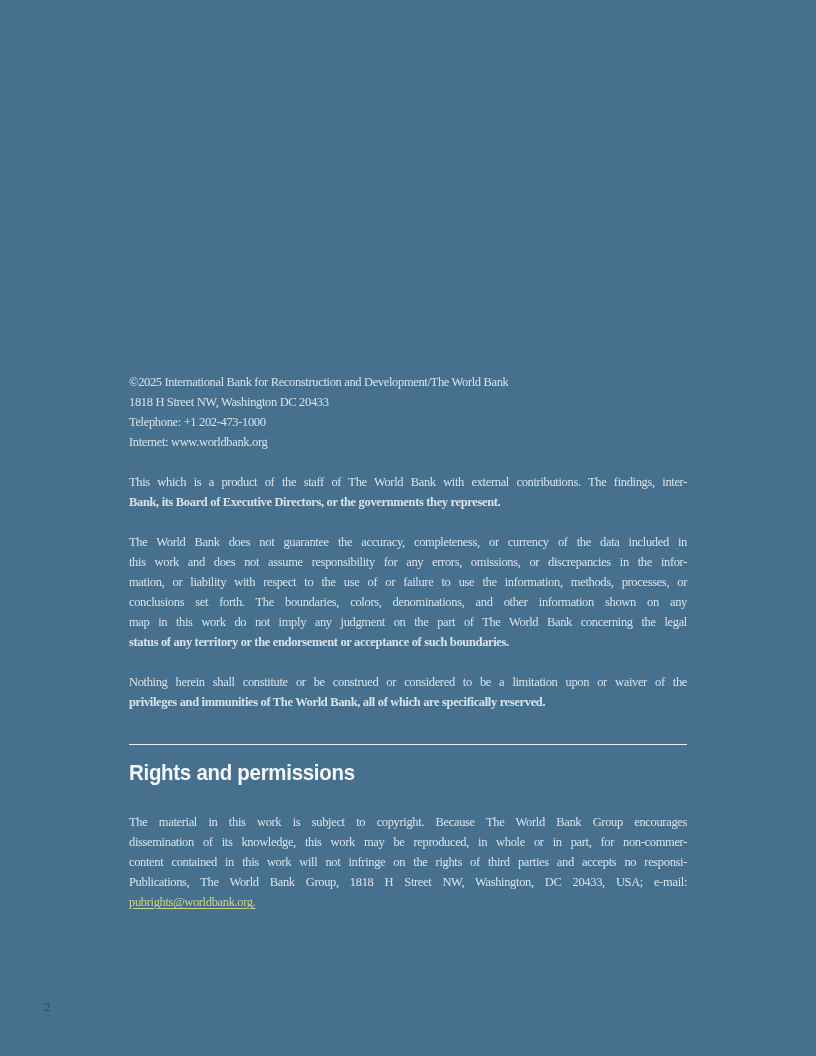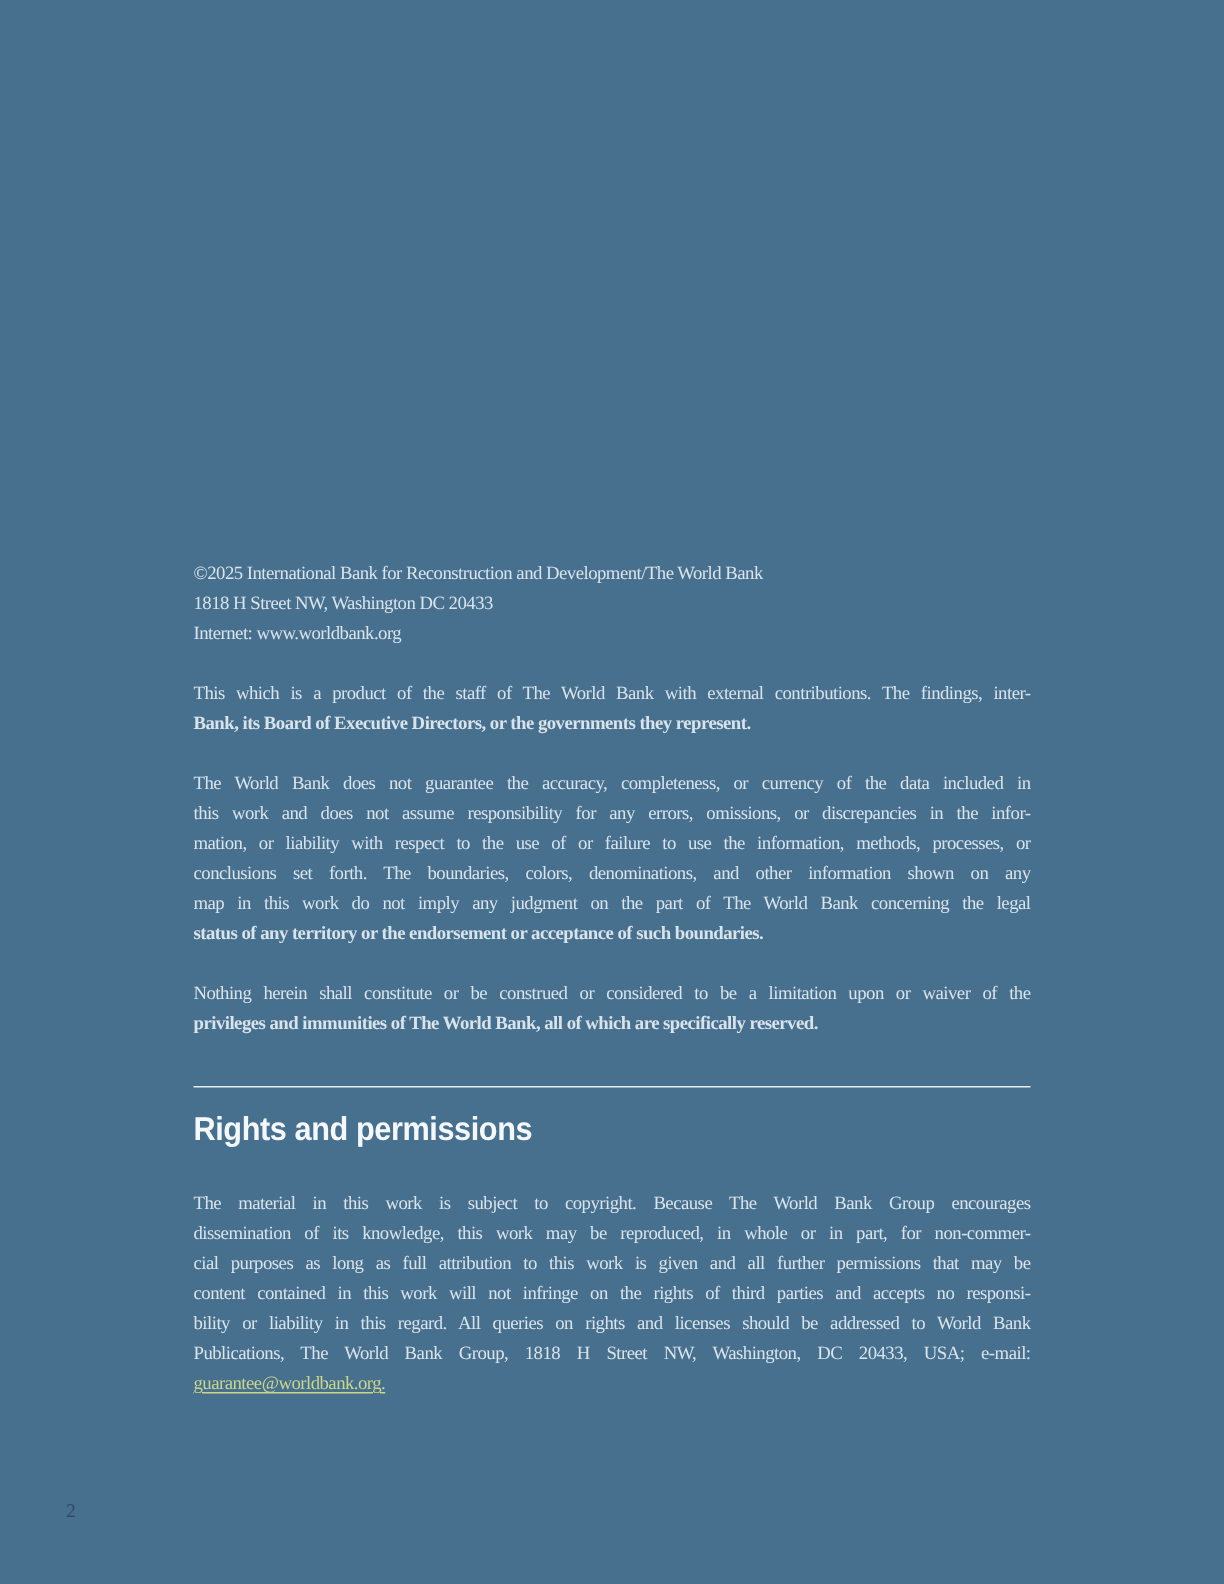--- a/index.html
+++ b/index.html
@@ -68,20 +68,21 @@
 </style>
 </head>
 <body>
 
 <div class="page">
   <div class="content">
 
     <div class="block address">
         <div class="line">©2025 International Bank for Reconstruction and Development/The World Bank</div>
         <div class="line">1818 H Street NW, Washington DC 20433</div>
+        <div class="line">Telephone: +1 202-473-1000</div>
         <div class="line">Internet: www.worldbank.org</div>
       </div>
 
     <div class="block para" data-justify="except-last">
         <div class="line">This which is a product of the staff of The World Bank with external contributions. The findings, inter-</div>
         <div class="line">Bank, its Board of Executive Directors, or the governments they represent.</div>
       </div>
 
     <div class="block para" data-justify="except-last">
         <div class="line">The World Bank does not guarantee the accuracy, completeness, or currency of the data included in</div>
@@ -97,26 +98,24 @@
         <div class="line">privileges and immunities of The World Bank, all of which are specifically reserved.</div>
       </div>
 
     <hr class="rule">
 
     <h2 class="heading">Rights and permissions</h2>
 
     <div class="block para rights-para" data-justify="all">
         <div class="line">The material in this work is subject to copyright. Because The World Bank Group encourages</div>
         <div class="line">dissemination of its knowledge, this work may be reproduced, in whole or in part, for non-commer-</div>
-        <div class="line">cial purposes as long as full attribution to this work is given and all further permissions that may be</div>
         <div class="line">content contained in this work will not infringe on the rights of third parties and accepts no responsi-</div>
-        <div class="line">bility or liability in this regard. All queries on rights and licenses should be addressed to World Bank</div>
         <div class="line">Publications, The World Bank Group, 1818 H Street NW, Washington, DC 20433, USA; e-mail:</div>
       </div>
 
     <div class="line email-line">
-      <a class="email" href="#">guarantee@worldbank.org.</a>
+      <a class="email" href="#">pubrights@worldbank.org.</a>
     </div>
 
   </div>
 
   <div class="pagenum">2</div>
 </div>
 
 </body></html>

